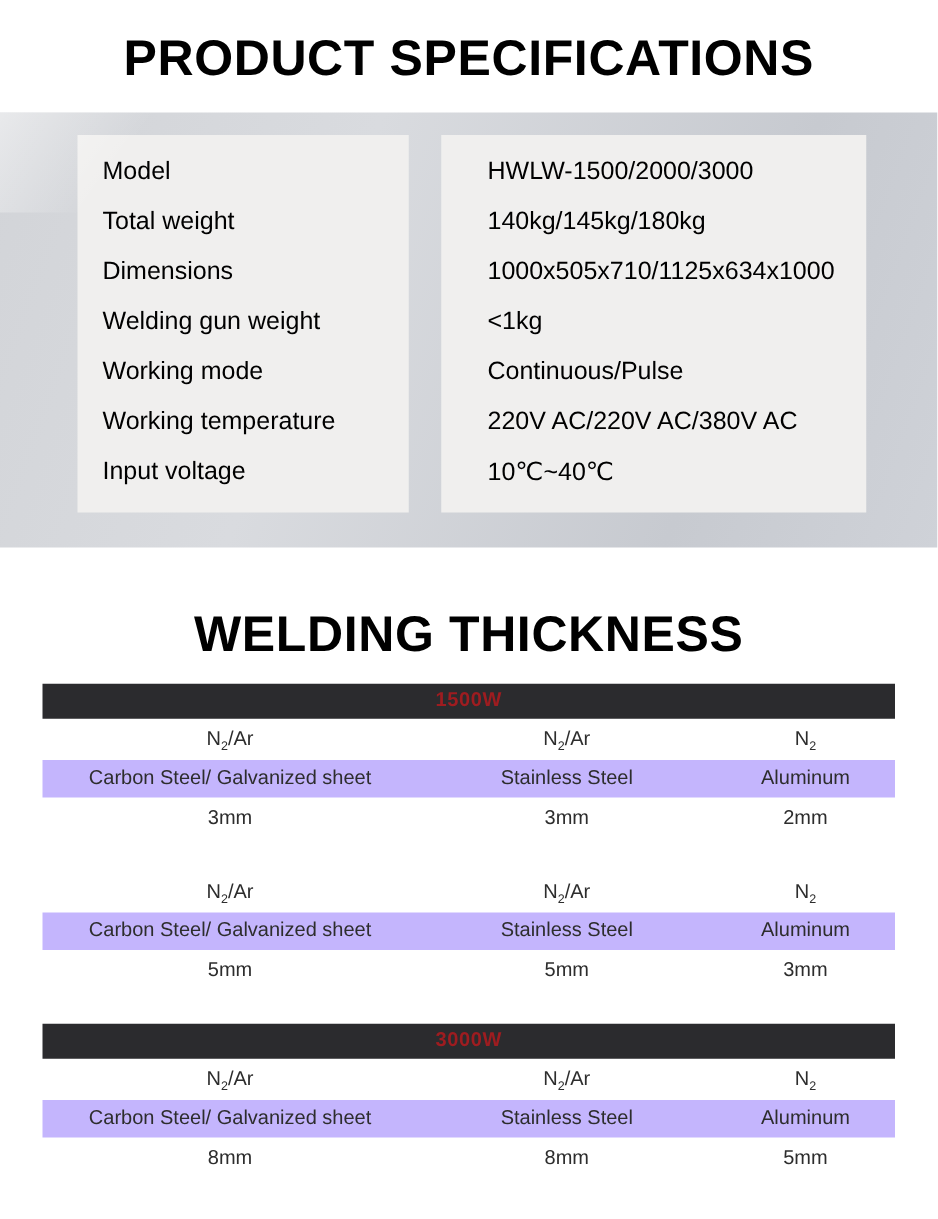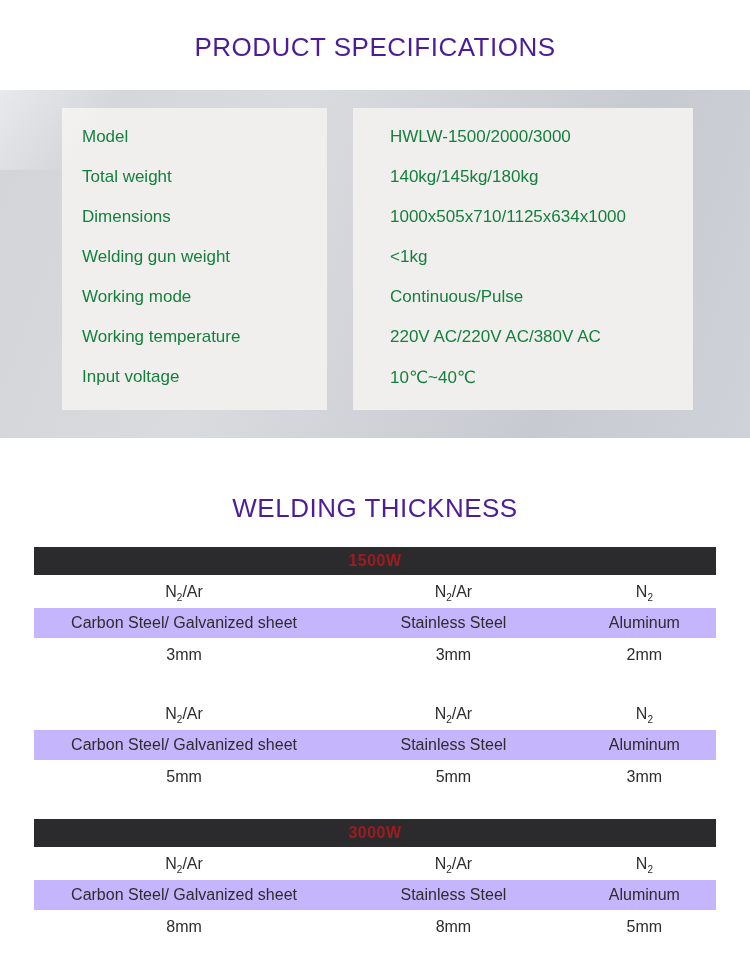--- a/index.html
+++ b/index.html
@@ -11,22 +11,22 @@
     overflow:hidden;
   }
 
   
   .hero {
     height:90px;
     display:flex; align-items:center; justify-content:center;
     padding-top:4px; box-sizing:border-box;
   }
   .red-title {
-    font-size:26px; font-weight:normal;
-    color:#4c1d95; letter-spacing:0.5px;
+    font-size:40px; font-weight:bold;
+    color:#000000; letter-spacing:0.5px;
     white-space:nowrap;
   }
 
   
   .spec-section {
     position:relative;
     height:348px;
     background:linear-gradient(110deg,#d2d4d8 0%,#d9dbdf 35%,#c7cad0 75%,#cfd2d8 100%);
     overflow:hidden;
   }
@@ -45,21 +45,21 @@
     background:#f0efee;
     height:302px;
     box-sizing:border-box;
     padding-top:9px;
   }
   .panel-labels { width:265px; margin-right:26px; padding-left:20px; }
   .panel-values { width:340px; padding-left:37px; }
   .spec-row {
     height:40px;
     display:flex; align-items:center;
-    font-size:17px; color:#15803d;
+    font-size:20px; color:#000000;
     white-space:nowrap;
   }
 
   
   .thickness-title-wrap {
     margin-top:54px;
     height:32px; line-height:32px;
     text-align:center;
   }
 

